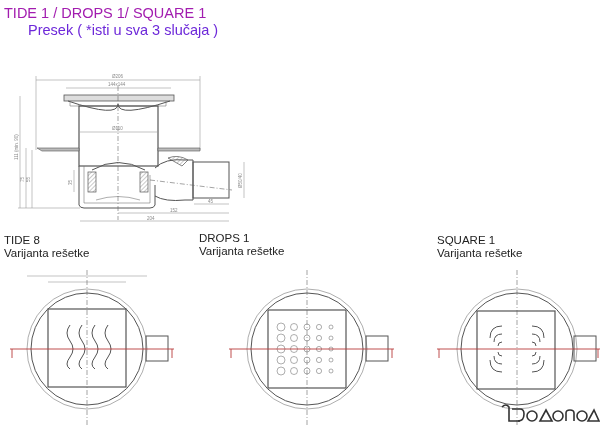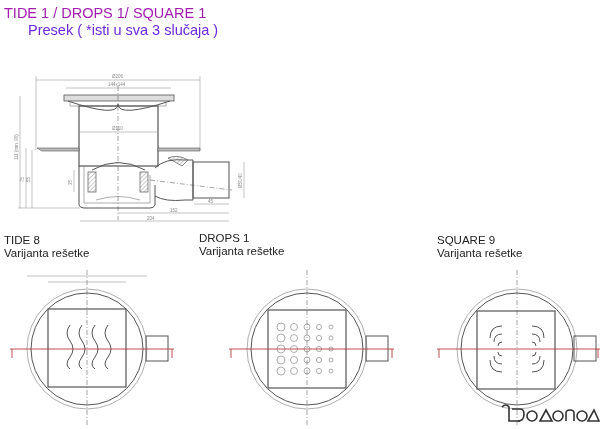--- a/index.html
+++ b/index.html
@@ -151,21 +151,21 @@
     <line class="red" x1="437" y1="349" x2="600" y2="349"></line>
     <line class="red" x1="439" y1="349" x2="439" y2="358"></line>
     <line class="red" x1="598" y1="349" x2="598" y2="358"></line>
   </g>
 </svg>
 
 <div class="caption" style="left:4px;top:234px;">TIDE 8</div>
 <div class="caption" style="left:4px;top:247px;">Varijanta rešetke</div>
 <div class="caption" style="left:199px;top:232px;">DROPS 1</div>
 <div class="caption" style="left:199px;top:245px;">Varijanta rešetke</div>
-<div class="caption" style="left:437px;top:234px;">SQUARE 9</div>
+<div class="caption" style="left:437px;top:234px;">SQUARE 1</div>
 <div class="caption" style="left:437px;top:247px;">Varijanta rešetke</div>
 
 <svg class="logo" width="100" height="24" viewBox="0 0 100 24">
   <g fill="none" stroke="#333" stroke-width="1.6">
     <path d="M2 6 Q6 2 9 6 L9 20 L20 20"></path>
     <path d="M12 8 L20 8 Q24 8 24 13 Q24 20 18 20"></path>
     <circle cx="32" cy="15" r="5"></circle>
     <path d="M40 20 L46 9 L52 20 Z"></path>
     <circle cx="58" cy="15" r="5"></circle>
     <path d="M66 20 L66 12 Q66 9 70 9 Q74 9 74 12 L74 20"></path>

